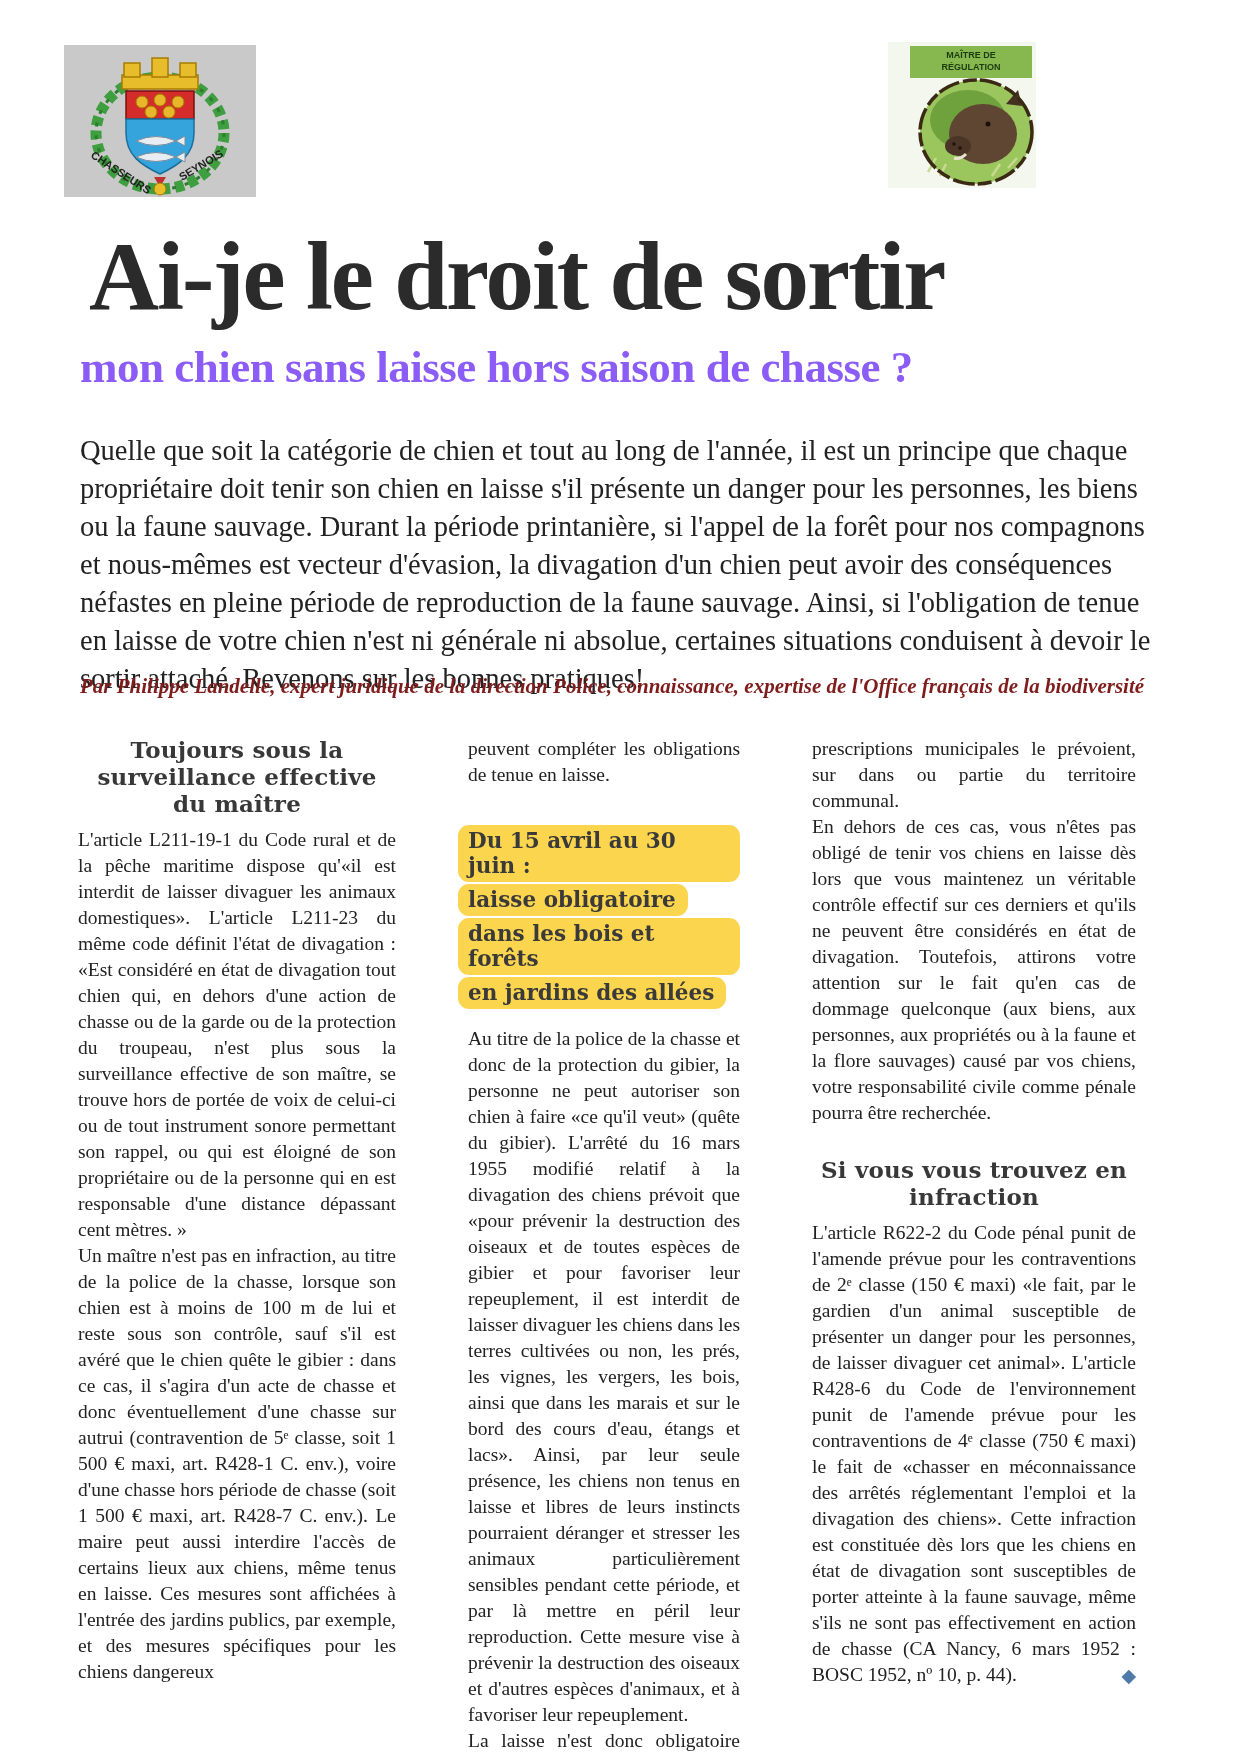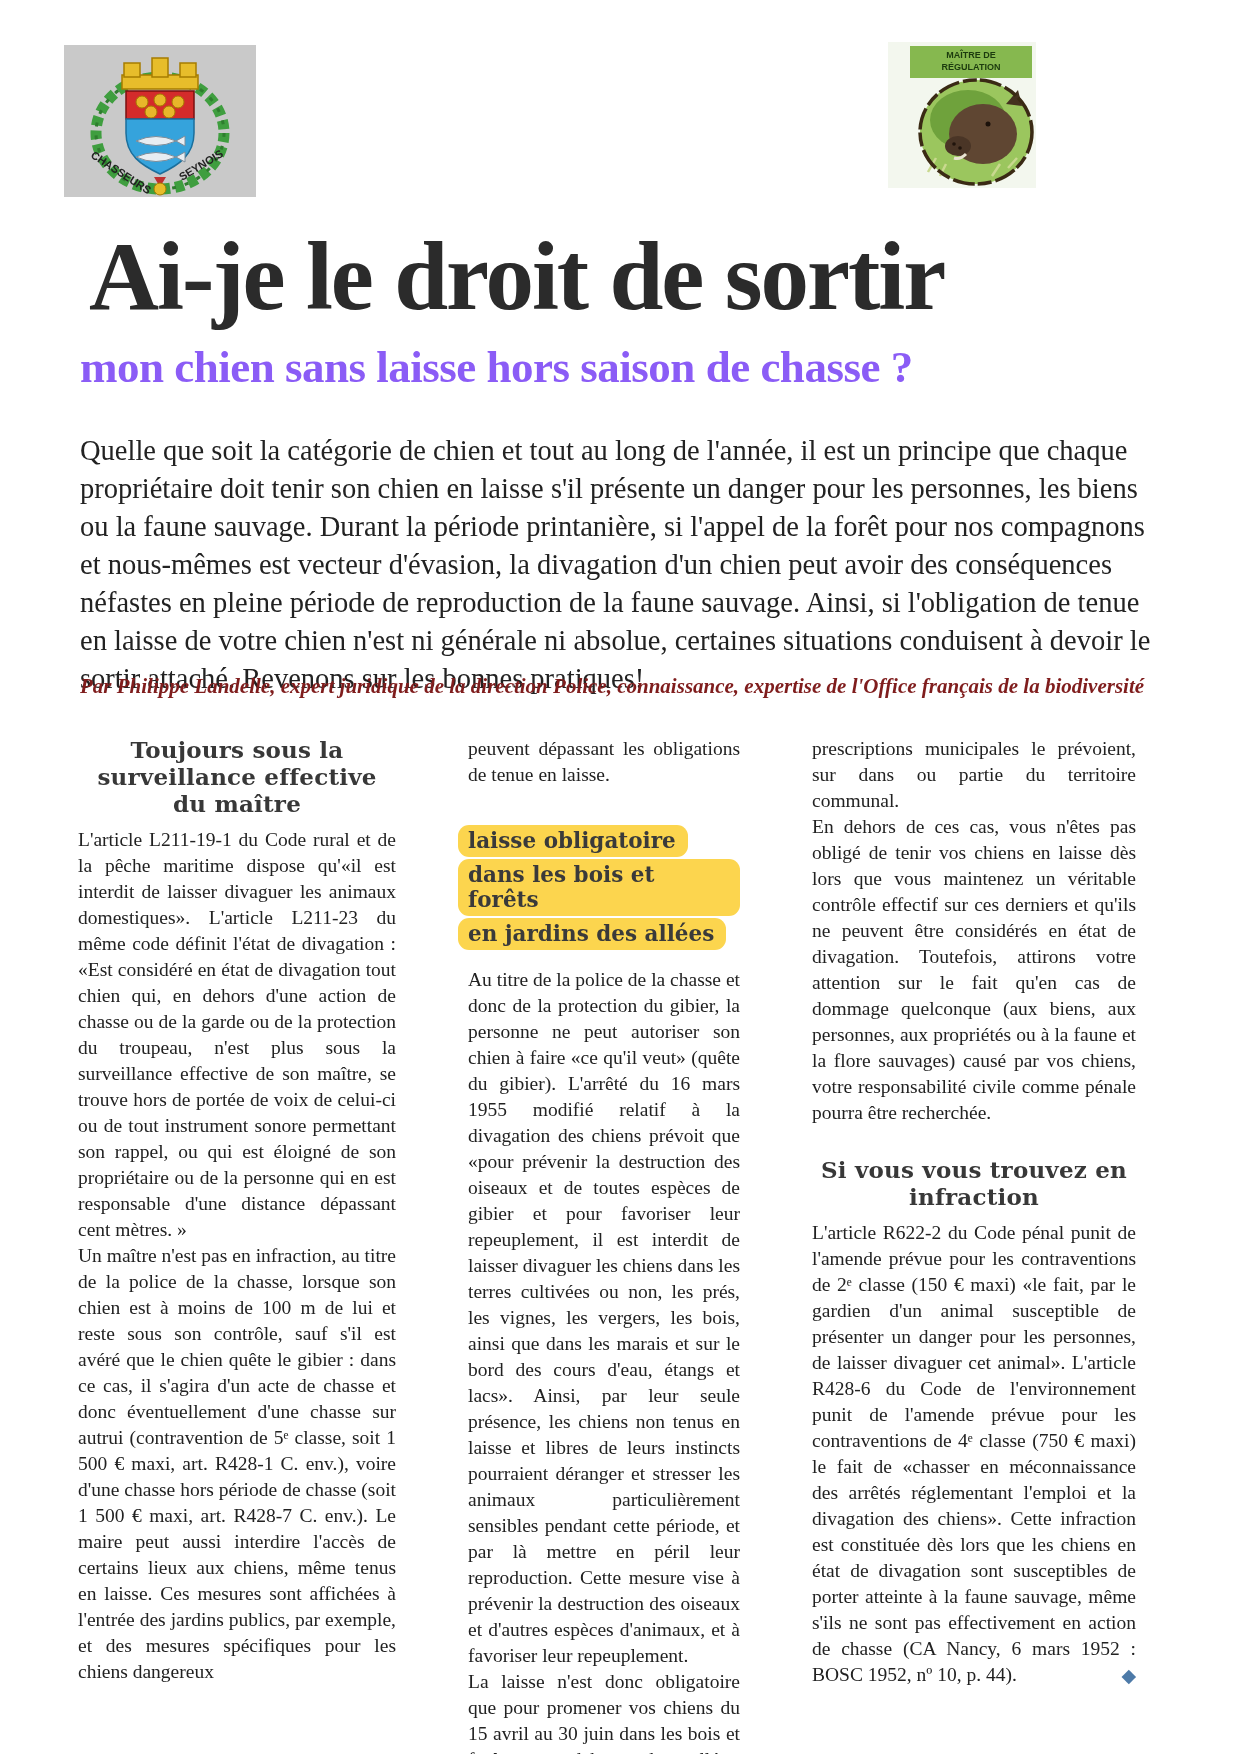--- a/index.html
+++ b/index.html
@@ -127,22 +127,23 @@
 
 <div class="columns">
 
   <div class="col">
     <h3 class="col-heading">Toujours sous la surveillance effective du maître</h3>
     <p>L'article L211-19-1 du Code rural et de la pêche maritime dispose qu'«il est interdit de laisser divaguer les animaux domestiques». L'article L211-23 du même code définit l'état de divagation : «Est considéré en état de divagation tout chien qui, en dehors d'une action de chasse ou de la garde ou de la protection du troupeau, n'est plus sous la surveillance effective de son maître, se trouve hors de portée de voix de celui-ci ou de tout instrument sonore permettant son rappel, ou qui est éloigné de son propriétaire ou de la personne qui en est responsable d'une distance dépassant cent mètres. »</p>
     <p>Un maître n'est pas en infraction, au titre de la police de la chasse, lorsque son chien est à moins de 100 m de lui et reste sous son contrôle, sauf s'il est avéré que le chien quête le gibier : dans ce cas, il s'agira d'un acte de chasse et donc éventuellement d'une chasse sur autrui (contravention de 5ᵉ classe, soit 1 500 € maxi, art. R428-1 C. env.), voire d'une chasse hors période de chasse (soit 1 500 € maxi, art. R428-7 C. env.). Le maire peut aussi interdire l'accès de certains lieux aux chiens, même tenus en laisse. Ces mesures sont affichées à l'entrée des jardins publics, par exemple, et des mesures spécifiques pour les chiens dangereux</p>
   </div>
 
   <div class="col">
-    <p class="col2-lead">peuvent dépassant les obligations de tenue en laisse.</p>
+    <p class="col2-lead">peuvent compléter les obligations de tenue en laisse.</p>
     <div class="highlight-block">
+      <div><span class="hl-line">Du 15 avril au 30 juin :</span></div>
       <div><span class="hl-line">laisse obligatoire</span></div>
       <div><span class="hl-line">dans les bois et forêts</span></div>
       <div><span class="hl-line">en jardins des allées</span></div>
     </div>
     <p>Au titre de la police de la chasse et donc de la protection du gibier, la personne ne peut autoriser son chien à faire «ce qu'il veut» (quête du gibier). L'arrêté du 16 mars 1955 modifié relatif à la divagation des chiens prévoit que «pour prévenir la destruction des oiseaux et de toutes espèces de gibier et pour favoriser leur repeuplement, il est interdit de laisser divaguer les chiens dans les terres cultivées ou non, les prés, les vignes, les vergers, les bois, ainsi que dans les marais et sur le bord des cours d'eau, étangs et lacs». Ainsi, par leur seule présence, les chiens non tenus en laisse et libres de leurs instincts pourraient déranger et stresser les animaux particulièrement sensibles pendant cette période, et par là mettre en péril leur reproduction. Cette mesure vise à prévenir la destruction des oiseaux et d'autres espèces d'animaux, et à favoriser leur repeuplement.</p>
     <p>La laisse n'est donc obligatoire que pour promener vos chiens du 15 avril au 30 juin dans les bois et forêts en dehors des allées, éventuellement sur les voies publiques en zone urbaine ou lorsque des</p>
   </div>
 
   <div class="col">
     <p>prescriptions municipales le prévoient, sur dans ou partie du territoire communal.</p>

